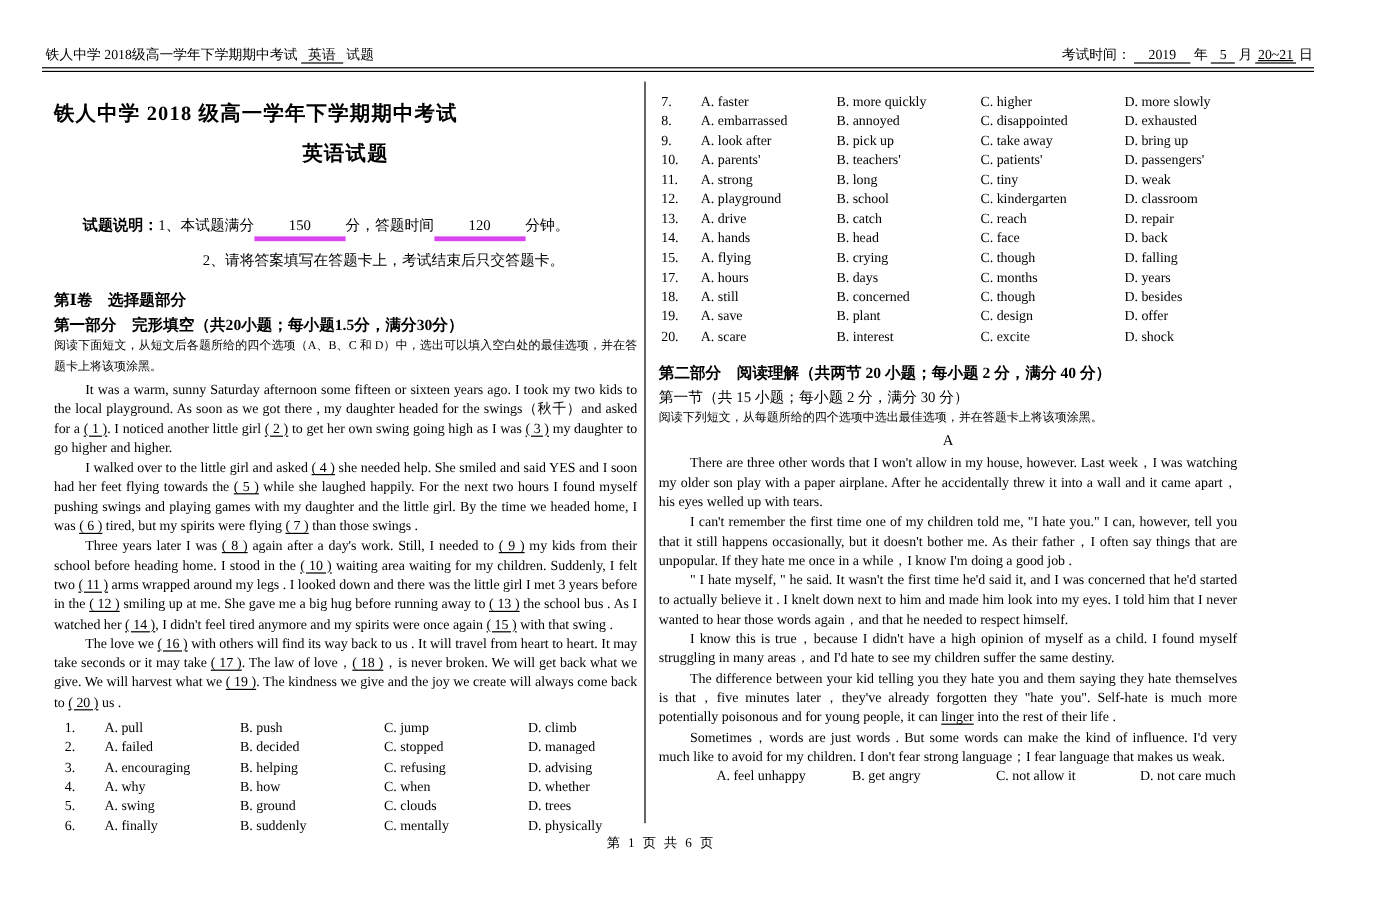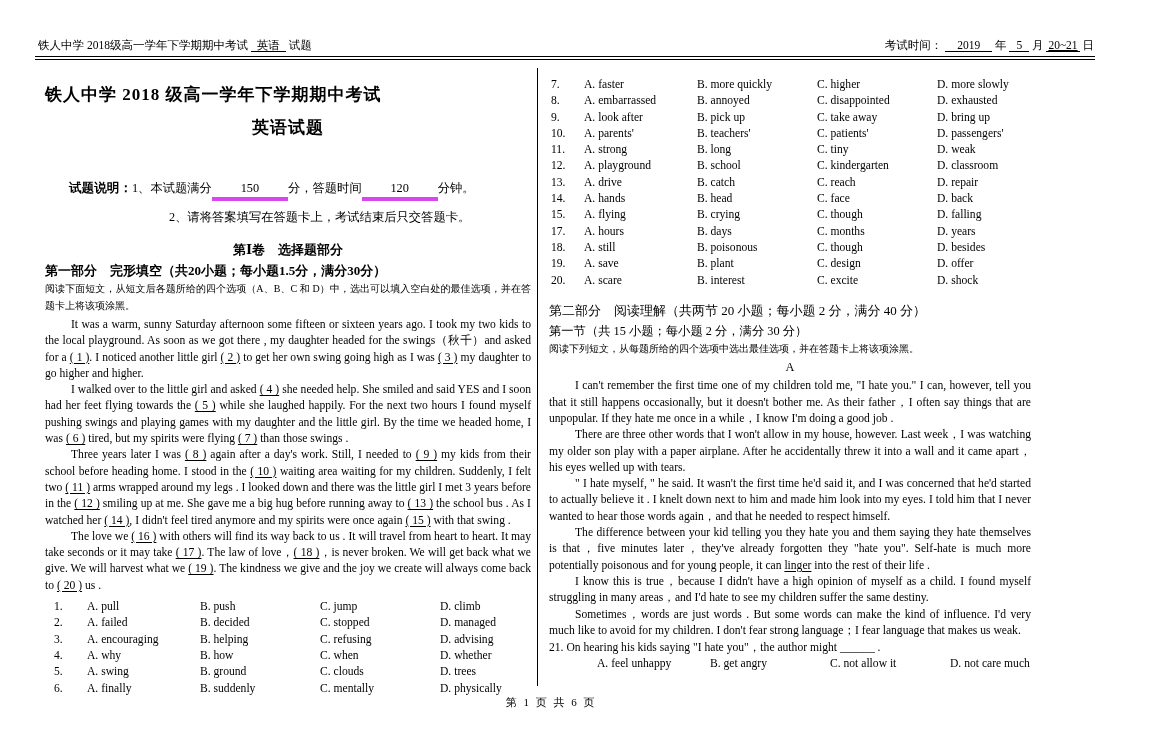--- a/index.html
+++ b/index.html
@@ -28,36 +28,36 @@
   .col-right { position:absolute; left:549px; top:70px; width:482px; }
 
   .title1 { margin-top:13px; font-size:17px; font-weight:bold; letter-spacing:1px; }
   .title2 { margin-top:10px; font-size:17px; font-weight:bold; text-align:center; letter-spacing:1px; }
 
   .notes { margin-top:41px; margin-left:24px; font-size:12.3px; line-height:17px; }
   .notes b { font-size:12.6px; }
   .notes .fill { display:inline-block; min-width:76px; text-align:center; border-bottom:4px solid #d946ef; }
   .notes-line2 { margin-left:100px; margin-top:8px; }
 
-  .vol-heading  { margin-top:15px; font-size:13px; font-weight:bold; text-align:center; }
+  .vol-heading  { margin-top:15px; font-size:13px; font-weight:bold; }
   .part-heading { margin-top:3px;  font-size:13px; font-weight:bold; }
   .instr { margin-top:1px; font-size:10px; line-height:16.5px; text-align:justify; }
 
   .passage { margin-top:3px; }
   .passage-p { font-size:11.6px; line-height:16.3px; text-align:justify; text-indent:26px; }
   .blank { text-decoration:underline; text-underline-offset:2px; }
 
   .opts { font-size:11.6px; }
   .opts-left  { margin-top:5px; padding-left:9px; }
   .opts-right { padding-top:7px; padding-left:2px; }
   .opt-row { display:grid; grid-template-columns:33px 113px 120px 120px auto; line-height:16.3px; }
   .opt-num { }
   .opt-cell { white-space:nowrap; }
 
-  .sec2-heading { margin-top:13px; font-size:13px; font-weight:normal; }
+  .sec2-heading { margin-top:13px; font-size:13px; font-weight:bold; }
   .subsec { margin-top:3px; font-size:12.3px; }
   .a-label { margin-top:3px; font-size:12.3px; text-align:center; }
 
   .q-stem { margin-top:1px; font-size:11.6px; line-height:16.3px; }
   .q-opts { padding-left:15px; }
 
   .footer { position:absolute; top:695px; left:551px; transform:translateX(-50%);
             font-size:11px; letter-spacing:2px; white-space:nowrap; }
 </style>
 </head>
@@ -221,21 +221,21 @@
         <div class="opt-row">
           <span class="opt-num">17.</span>
           <span class="opt-cell">A. hours</span>
           <span class="opt-cell">B. days</span>
           <span class="opt-cell">C. months</span>
           <span class="opt-cell">D. years</span>
         </div>
         <div class="opt-row">
           <span class="opt-num">18.</span>
           <span class="opt-cell">A. still</span>
-          <span class="opt-cell">B. poisonous</span>
+          <span class="opt-cell">B. concerned</span>
           <span class="opt-cell">C. though</span>
           <span class="opt-cell">D. besides</span>
         </div>
         <div class="opt-row">
           <span class="opt-num">19.</span>
           <span class="opt-cell">A. save</span>
           <span class="opt-cell">B. plant</span>
           <span class="opt-cell">C. design</span>
           <span class="opt-cell">D. offer</span>
         </div>
@@ -247,29 +247,28 @@
           <span class="opt-cell">D. shock</span>
         </div>
       </div>
 
     <div class="sec2-heading">第二部分　阅读理解（共两节 20 小题；每小题 2 分，满分 40 分）</div>
     <div class="subsec">第一节（共 15 小题；每小题 2 分，满分 30 分）</div>
     <div class="instr">阅读下列短文，从每题所给的四个选项中选出最佳选项，并在答题卡上将该项涂黑。</div>
     <div class="a-label">A</div>
 
     <div class="passage" id="reading-passage">
+        <p class="passage-p"><span>There are three other words that I won't allow in my house, however. Last week，I was watching my older son play with a paper airplane.  After he accidentally threw it into a wall and it came apart，his eyes welled up with tears.</span></p>
         <p class="passage-p"><span>I can't remember the first time one of my children told me, "I hate you." I can, however, tell you that it still happens occasionally, but it doesn't bother me.  As their father，I often say things that are unpopular.  If they hate me once in a while，I know I'm doing a good job .</span></p>
-        <p class="passage-p"><span>There are three other words that I won't allow in my house, however. Last week，I was watching my older son play with a paper airplane.  After he accidentally threw it into a wall and it came apart，his eyes welled up with tears.</span></p>
         <p class="passage-p"><span>" I hate myself, " he said. It wasn't the first time he'd said it, and I was concerned that he'd started to actually believe it .  I knelt down next to him and made him look into my eyes.  I told him that I never wanted to hear those words again，and that he needed to respect himself.</span></p>
+        <p class="passage-p"><span>I know this is true，because I didn't have a high opinion of myself as a child.  I found myself struggling in many areas，and I'd hate to see my children suffer the same destiny.</span></p>
         <p class="passage-p"><span>The difference between your kid telling you they hate you and them saying they hate themselves is that，five minutes later，they've already forgotten they "hate you". Self-hate is much more potentially poisonous and for young people, it can </span><span class="blank">linger</span><span> into the rest of their life .</span></p>
-        <p class="passage-p"><span>I know this is true，because I didn't have a high opinion of myself as a child.  I found myself struggling in many areas，and I'd hate to see my children suffer the same destiny.</span></p>
         <p class="passage-p"><span>Sometimes，words are just words .  But some words can make the kind of influence.  I'd very much like to avoid for my children.  I don't fear strong language；I fear language that makes us weak.</span></p>
       </div>
 
-    <div class="q-stem">21.  On hearing his kids saying "I hate you"，the author might ______ .</div>
     <div class="opts q-opts" id="q21-options">
         <div class="opt-row">
           <span class="opt-num"></span>
           <span class="opt-cell">A. feel unhappy</span>
           <span class="opt-cell">B. get angry</span>
           <span class="opt-cell">C. not allow it</span>
           <span class="opt-cell">D. not care much</span>
         </div>
       </div>
   </div>

